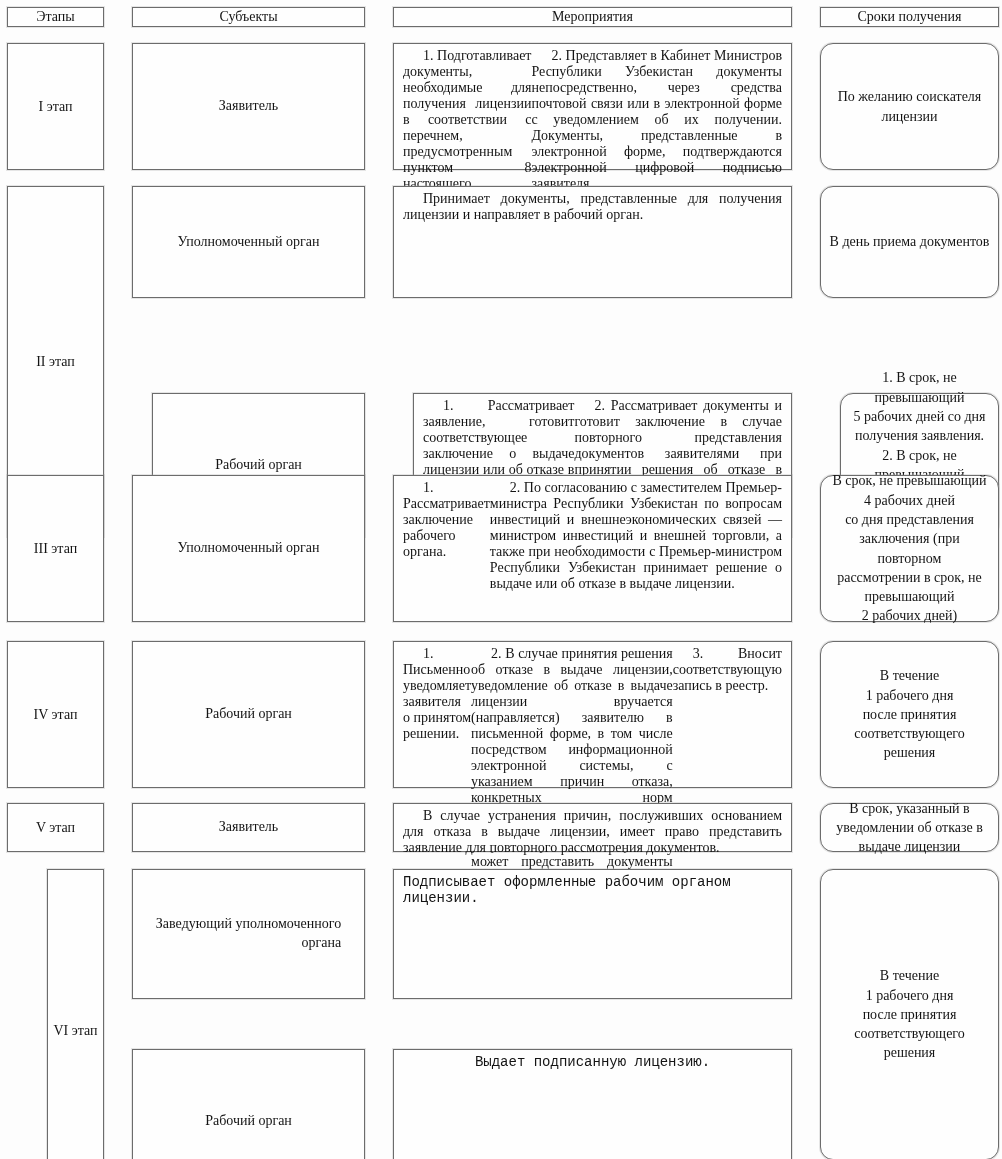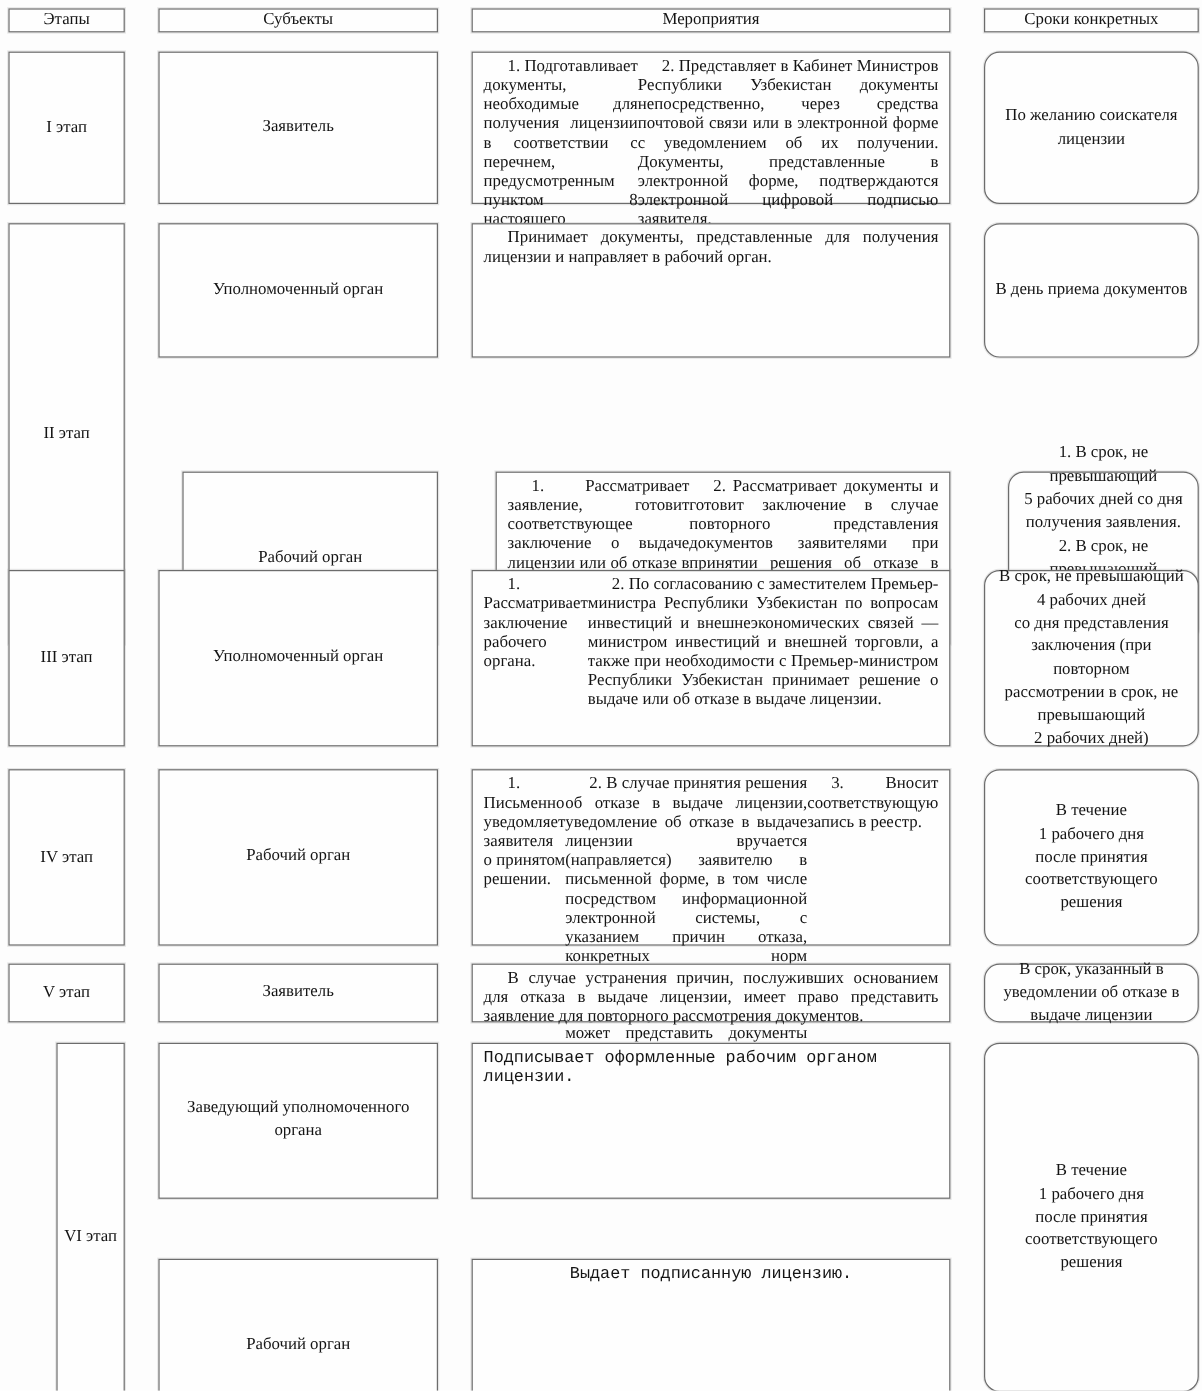--- a/index.html
+++ b/index.html
@@ -48,21 +48,21 @@
     display: flex;
     align-items: center;
     justify-content: center;
     font-size: 14px;
     text-align: center;
   }
   .subject-box {
     display: flex;
     align-items: center;
     justify-content: center;
-    text-align: center;
+    text-align: right;
     font-size: 14px;
     line-height: 1.35;
     padding: 17px 10px;
   }
   .activities-box {
     display: flex;
     justify-content: center;
     padding: 4px 9px;
     font-size: 14px;
   }
@@ -115,21 +115,21 @@
     <div class="box">
       <span>Этапы</span>
     </div>
     <div class="box">
       <span>Субъекты</span>
     </div>
     <div class="box">
       <span>Мероприятия</span>
     </div>
     <div class="box">
-      <span>Сроки конкретных</span>
+      <span>Сроки получения</span>
     </div>
   </div>
 
   <div class="row r1 gap16">
     <div class="box stage-box">I этап</div>
     <div class="box subject-box">Заявитель</div>
     <div class="box activities-box">
       <p>1. Подготавливает документы, необходимые для получения лицензии в соответствии с перечнем, предусмотренным пунктом 8 настоящего Положения.</p>
       <p>2. Представляет в Кабинет Министров Республики Узбекистан документы непосредственно, через средства почтовой связи или в электронной форме с уведомлением об их получении. Документы, представленные в электронной форме, подтверждаются электронной цифровой подписью заявителя.</p>
     </div>

